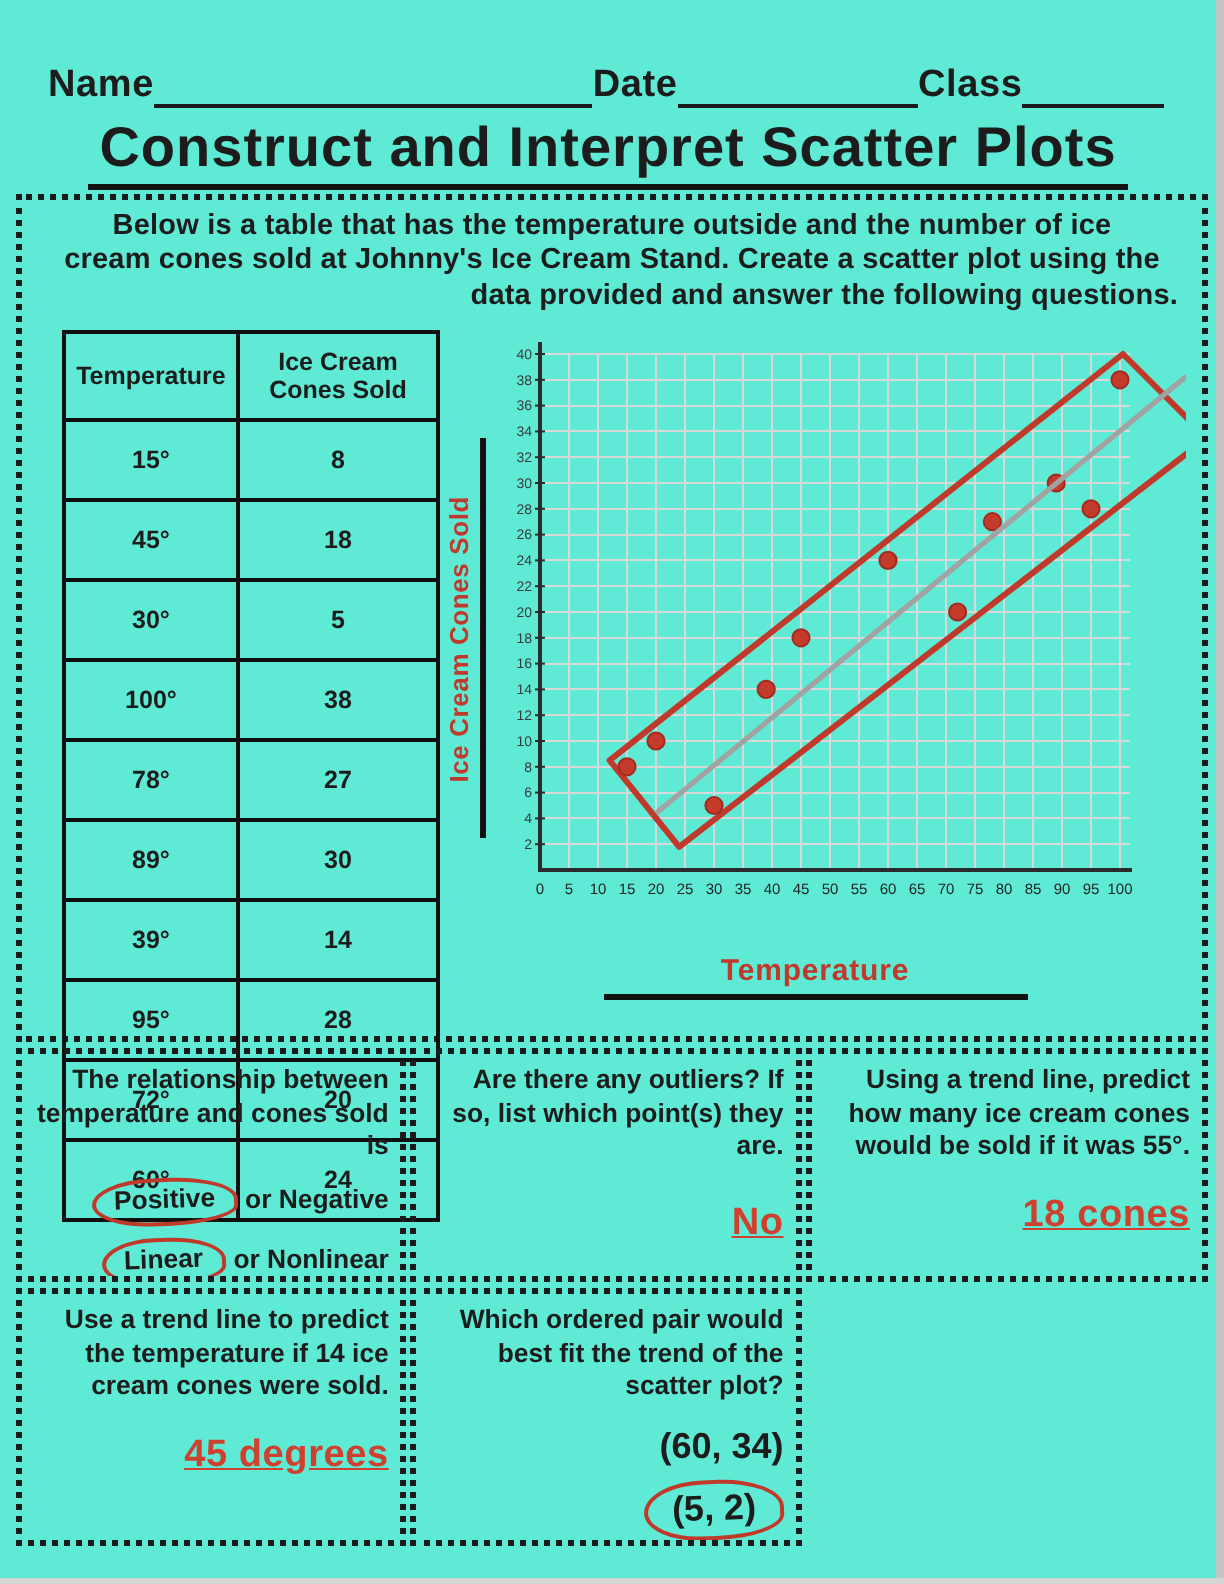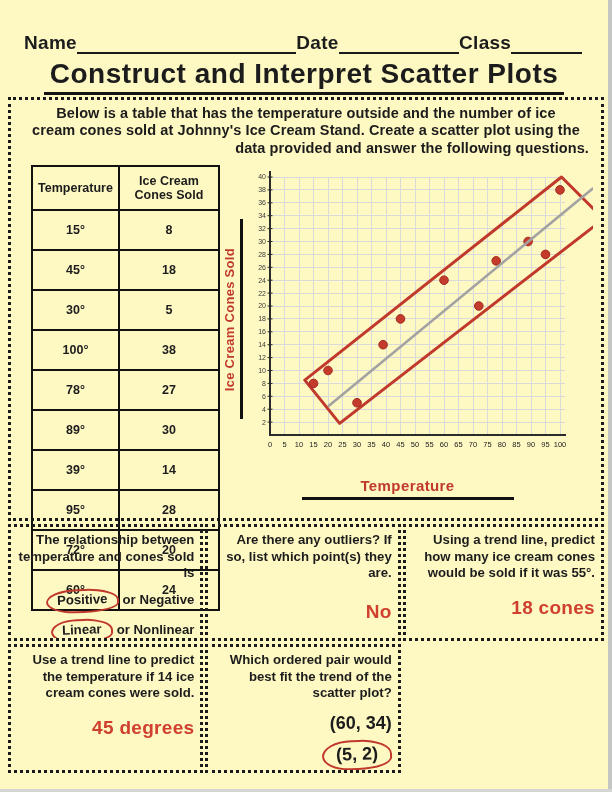--- a/index.html
+++ b/index.html
@@ -1,21 +1,21 @@
 <!DOCTYPE html>
 <html><head>
 <meta charset="utf-8">
 <style>
   * { box-sizing: border-box; margin: 0; padding: 0; }
   html,body { background:#e8e8e8; }
   .page {
     position: relative;
     width: 612px; height: 792px;
     margin: 0 auto;
-    background: #fef9c3;
+    background: #5eead4;
     font-family: "Liberation Sans", sans-serif;
     color: #1c1c1c;
     overflow: hidden;
   }
   .edge-right { position:absolute; right:0; top:0; width:4px; height:100%; background:#c3c6c3; }
   .edge-bottom { position:absolute; left:0; bottom:0; width:100%; height:3px; background:#d4d6d4; }
 
   
   .hdr {
     position:absolute; top:32px; left:24px; right:30px;
@@ -79,21 +79,21 @@
   .qrow { position:absolute; left:8px; width:596px; display:grid; grid-template-columns:1fr 1fr 1.03fr; gap:2px; }
   .qrow1 { top:524px; height:117px; }
   .qrow2 { top:644px; height:129px; }
   .qbox {
     border:3px dotted #1b1b1b;
     padding:5px 6px 2px 6px;
     text-align:right;
     font-size:13.2px; font-weight:600; line-height:1.25;
     overflow:hidden;
   }
-  .answer { color:#d0402e; font-size:19px; font-weight:700; letter-spacing:.3px; }
+  .answer { color:#d0402e; font-size:19px; font-weight:700; letter-spacing:.3px;text-decoration:underline; }
   .ans-mt1 { margin-top:18px; }
   .ans-mt2 { margin-top:14px; }
   .opt-line { margin-top:7px; }
   .circled {
     display:inline-block;
     border:2.5px solid #c0392b;
     border-radius:48% 52% 55% 45% / 60% 55% 45% 55%;
     padding:1px 9px 2px 9px;
     transform:rotate(-2deg);
   }

